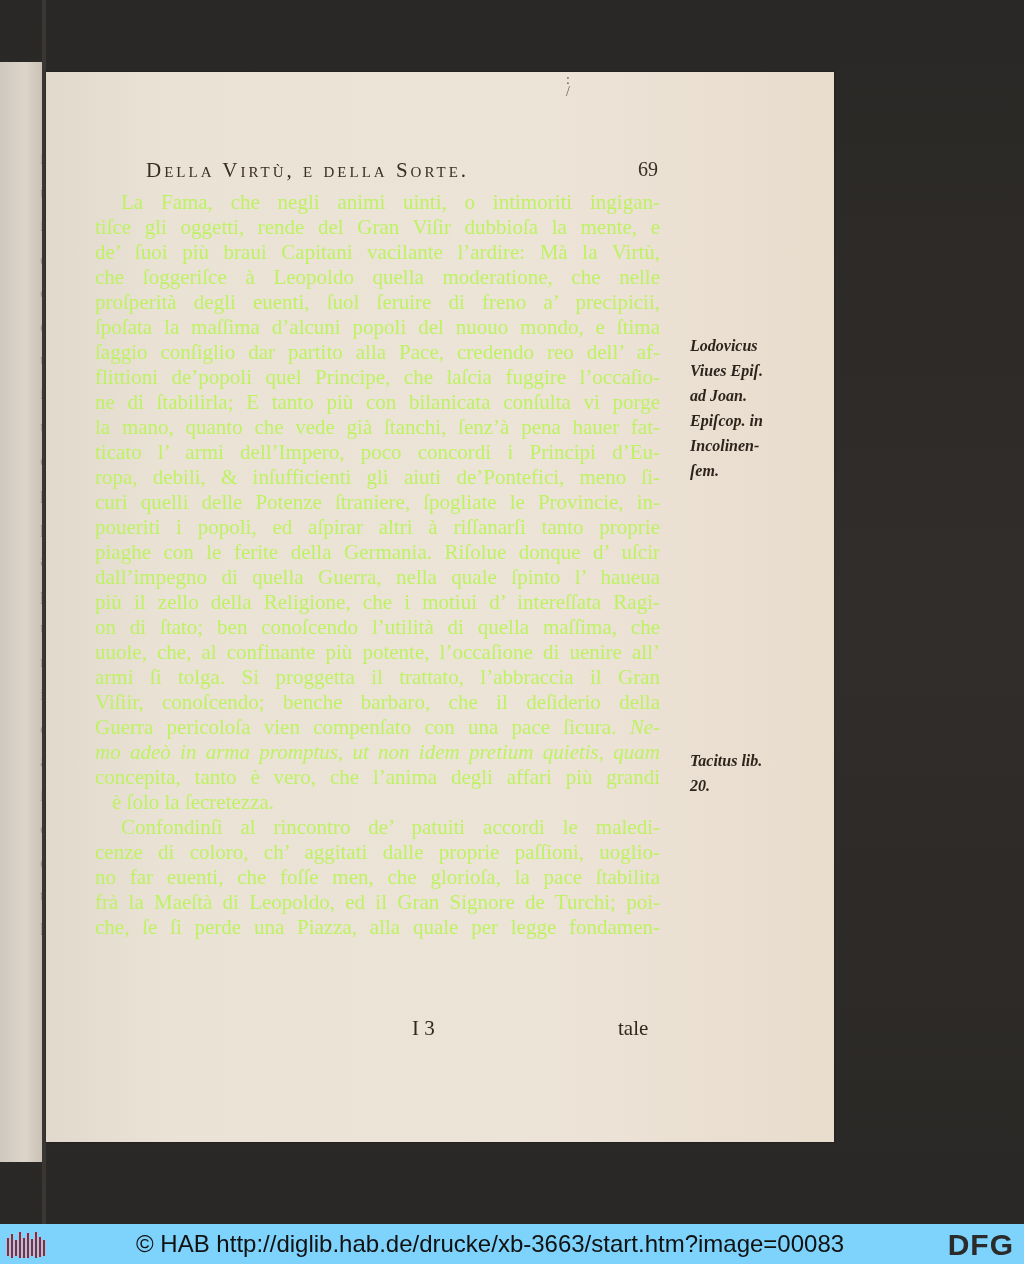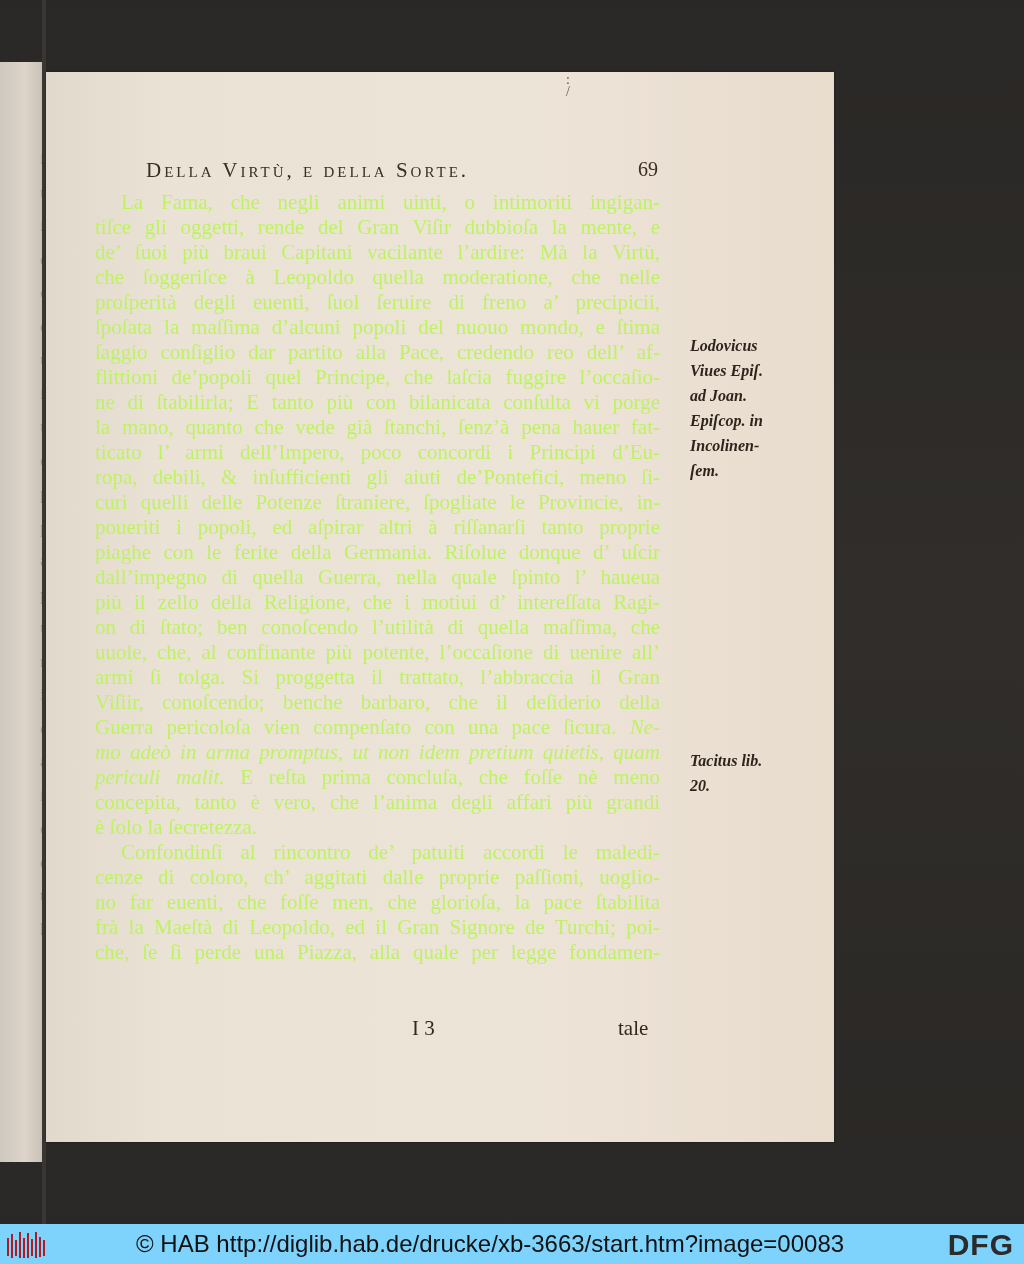--- a/index.html
+++ b/index.html
@@ -41,21 +41,21 @@
   }
   .running-head .title { font-variant: small-caps; }
   .running-head .pageno { position: absolute; right: 0; top: 0; letter-spacing: 0; font-size: 20px; }
   .body-text {
     position: absolute; left: 95px; top: 190px; width: 565px;
     font-family: "Liberation Serif", serif; font-size: 21px; line-height: 25px;
     color: #bef264;
   }
   .line { display: block; white-space: nowrap; text-align: justify; text-align-last: justify; height: 25px; }
   .line.indent { padding-left: 26px; }
-  .line.last { text-align-last: left; }
+  .line.last { text-align-last: left; margin-left: 17px; }
   .line i { font-style: italic; }
   .marginalia {
     position: absolute; left: 690px; font-family: "Liberation Serif", serif;
     font-style: italic; font-weight: bold; font-size: 16px; line-height: 25px;
     color: #2e241c;
   }
   .catch {
     position: absolute; top: 1016px; font-family: "Liberation Serif", serif;
     font-size: 21px; color: #33281f;
   }
@@ -133,21 +133,20 @@
     <span class="line">poueriti i popoli, ed aſpirar altri à riſſanarſi tanto proprie</span>
     <span class="line">piaghe con le ferite della Germania. Riſolue donque d’ uſcir</span>
     <span class="line">dall’impegno di quella Guerra, nella quale ſpinto l’ haueua</span>
     <span class="line">più il zello della Religione, che i motiui d’ intereſſata Ragi-</span>
     <span class="line">on di ſtato; ben conoſcendo l’utilità di quella maſſima, che</span>
     <span class="line">uuole, che, al confinante più potente, l’occaſione di uenire all’</span>
     <span class="line">armi ſi tolga.    Si proggetta il trattato, l’abbraccia il Gran</span>
     <span class="line">Viſiir, conoſcendo; benche barbaro, che il deſiderio della</span>
     <span class="line">Guerra pericoloſa vien compenſato con una pace ſicura. <i>Ne-</i></span>
     <span class="line"><i>mo adeò in arma promptus, ut non idem pretium quietis, quam</i></span>
-    <span class="line"><i>periculi malit.</i>   E reſta prima concluſa, che foſſe nè meno</span>
     <span class="line">concepita, tanto è vero, che l’anima degli affari più grandi</span>
     <span class="line last">è ſolo la ſecretezza.</span>
     <span class="line indent">Confondinſi al rincontro de’ patuiti accordi le maledi-</span>
     <span class="line">cenze di coloro, ch’ aggitati dalle proprie paſſioni, uoglio-</span>
     <span class="line">no far euenti, che foſſe men, che glorioſa, la pace ſtabilita</span>
     <span class="line">frà la Maeſtà di Leopoldo, ed il Gran Signore de Turchi; poi-</span>
     <span class="line">che, ſe ſi perde una Piazza, alla quale per legge fondamen-</span>
   </div>
 
 <div class="marginalia" style="top:333px;" id="margin0">

